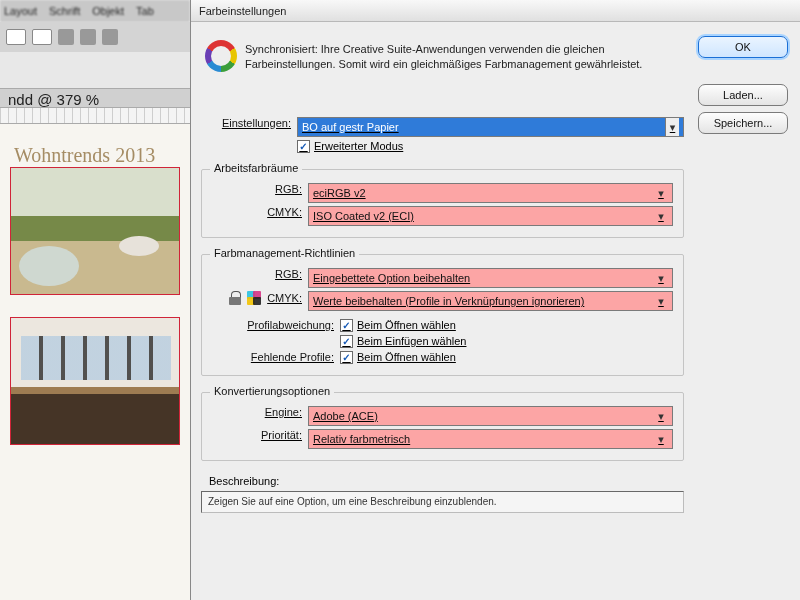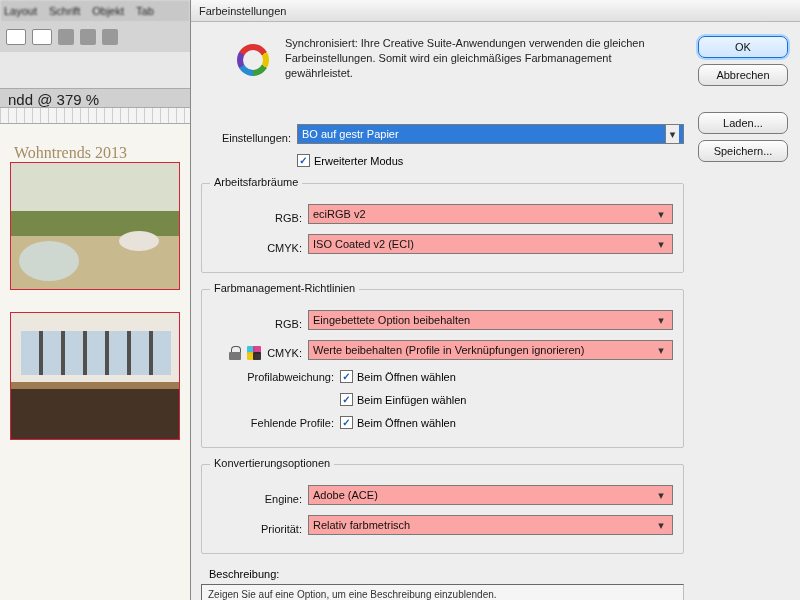--- a/index.html
+++ b/index.html
@@ -13,43 +13,43 @@
 .toolbar { position: absolute; left: 0; top: 22px; width: 190px; height: 30px; background: #d4d4d4; display: flex; align-items: center; gap: 6px; padding: 0 6px; filter: blur(0.5px); }
 .tool-box { width: 20px; height: 16px; border: 1px solid #888; background: #fff; border-radius: 2px; }
 .tool-icon { width: 16px; height: 16px; background: #999; border-radius: 2px; }
 
 .doc-tab { position: absolute; left: 0; top: 88px; height: 20px; background: #d0d0d0; color: #222; padding: 2px 8px; font-size: 15px; border-top: 1px solid #aaa; border-bottom: 1px solid #aaa; width: 190px; }
 
 .ruler-h { position: absolute; left: 0; top: 108px; width: 190px; height: 16px; background: #f4f4f4; border-bottom: 1px solid #aaa; }
 .ruler-h::before { content: ""; display: block; height: 100%; background: repeating-linear-gradient(to right, #888 0 1px, transparent 1px 8px); opacity: .35; }
 
 .canvas { position: absolute; left: 0; top: 124px; width: 190px; bottom: 0; background: #f7f5f0; padding: 12px 10px; overflow: hidden; }
-.page-title { font-family: Georgia, 'Times New Roman', serif; font-size: 16px; color: #a58c64; margin: 8px 0 0 4px; font-weight: normal; }
+.page-title { font-family: Georgia, 'Times New Roman', serif; font-size: 20px; color: #a58c64; margin: 8px 0 0 4px; font-weight: normal; }
 .thumb { width: 170px; height: 128px; border: 1px solid #d02438; margin-bottom: 22px; background: #bbb; position: relative; overflow: hidden; }
 .thumb.bath { background: linear-gradient(#d9dfcc 0 38%, #768948 38% 58%, #c9b98f 58% 100%); }
 .thumb.bath::after { content: ""; position: absolute; left: 8px; bottom: 8px; width: 60px; height: 40px; border-radius: 50%; background: #cfd8d0; box-shadow: 90px -20px 0 -10px #e7e2da; }
 .thumb.living { background: linear-gradient(#ece7df 0 55%, #9e7c52 55% 60%, #453426 60% 100%); }
 .thumb.living::before { content: ""; position: absolute; left: 10px; top: 18px; width: 150px; height: 44px; background: repeating-linear-gradient(to right, #b7cde0 0 18px, #2a2a2a 18px 22px); opacity: .8; }
 
 
 .dialog { position: absolute; left: 190px; top: 0; right: 0; bottom: 0; background: #eeeeee; border-left: 1px solid #888; }
 .titlebar { height: 22px; background: linear-gradient(#f8f8f8, #e0e0e0); border-bottom: 1px solid #b8b8b8; display: flex; align-items: center; padding: 0 8px; color: #222; }
 
 .side-buttons { position: absolute; right: 12px; top: 36px; width: 90px; display: flex; flex-direction: column; gap: 6px; }
 .btn { height: 22px; border: 1px solid #7a7a7a; border-radius: 7px; background: linear-gradient(#fdfdfd, #e4e4e4); text-align: center; line-height: 20px; color: #111; cursor: pointer; }
 .btn.primary { border-color: #1a6fd6; box-shadow: 0 0 0 2px #a9d4ff; background: linear-gradient(#eaf4ff,#cfe6ff); }
 
-.sync-row { position: absolute; left: 46px; top: 36px; right: 120px; display: flex; gap: 16px; align-items: center; }
+.sync-row { position: absolute; left: 14px; top: 36px; right: 120px; display: flex; gap: 8px; align-items: flex-end; }
 .sync-icon { width: 32px; height: 32px; border-radius: 50%; background: conic-gradient(#d33 0 60deg,#e8c500 60deg 120deg,#3b9e3b 120deg 180deg,#2a8bd3 180deg 240deg,#6a3fb5 240deg 300deg,#d33 300deg 360deg); position: relative; flex: none; margin-top: 4px; }
 .sync-icon::after { content: ""; position: absolute; inset: 6px; border-radius: 50%; background: #eee; }
 .sync-text { color: #222; line-height: 1.35; }
 
 .main-area { position: absolute; left: 10px; right: 116px; top: 114px; bottom: 0; overflow: hidden; }
 
-.row { display: flex; align-items: flex-end; margin: 10px 0; }
+.row { display: flex; align-items: flex-start; margin: 3px 0; text-decoration: underline; }
 .row .lbl { width: 96px; text-align: right; padding-right: 6px; color: #111; }
 .row .lbl.wide { width: 128px; }
 .sel { flex: 1; height: 20px; border: 1px solid #7a7a7a; background: #fca5a5; display: flex; align-items: center; padding: 0 4px; justify-content: space-between; color: #111; }
 .sel .arrow { width: 14px; text-align: center; color: #333; }
 .sel.hi { background: #2f7bd9; color: #fff; }
 .sel.hi .arrow { background: #eee; color: #333; border-left: 1px solid #7a7a7a; height: 100%; display: flex; align-items: center; justify-content: center; }
 .chk { width: 13px; height: 13px; border: 1px solid #6a6a6a; background: #fff; display: inline-flex; align-items: center; justify-content: center; margin-right: 4px; }
 .chk.checked::after { content: "✓"; font-size: 10px; color: #1559b5; font-weight: bold; line-height: 1; }
 
 .group { border: 1px solid #c4c4c4; border-radius: 2px; padding: 10px 10px 8px; margin-top: 16px; position: relative; }
@@ -94,21 +94,20 @@
   </div>
 </div>
 
 <div class="dialog">
   <div class="titlebar">
     <span>Farbeinstellungen</span>
   </div>
 
   <div class="side-buttons">
     <div class="btn primary">OK</div>
-    <div class="btn">Abbrechen</div>
     <div style="height:14px"></div>
     <div class="btn">Laden...</div>
     <div class="btn">Speichern...</div>
   </div>
 
   <div class="sync-row">
     <div class="sync-icon"></div>
     <div class="sync-text">Synchronisiert: Ihre Creative Suite-Anwendungen verwenden die gleichen Farbeinstellungen. Somit wird ein gleichmäßiges Farbmanagement gewährleistet.</div>
   </div>
 

